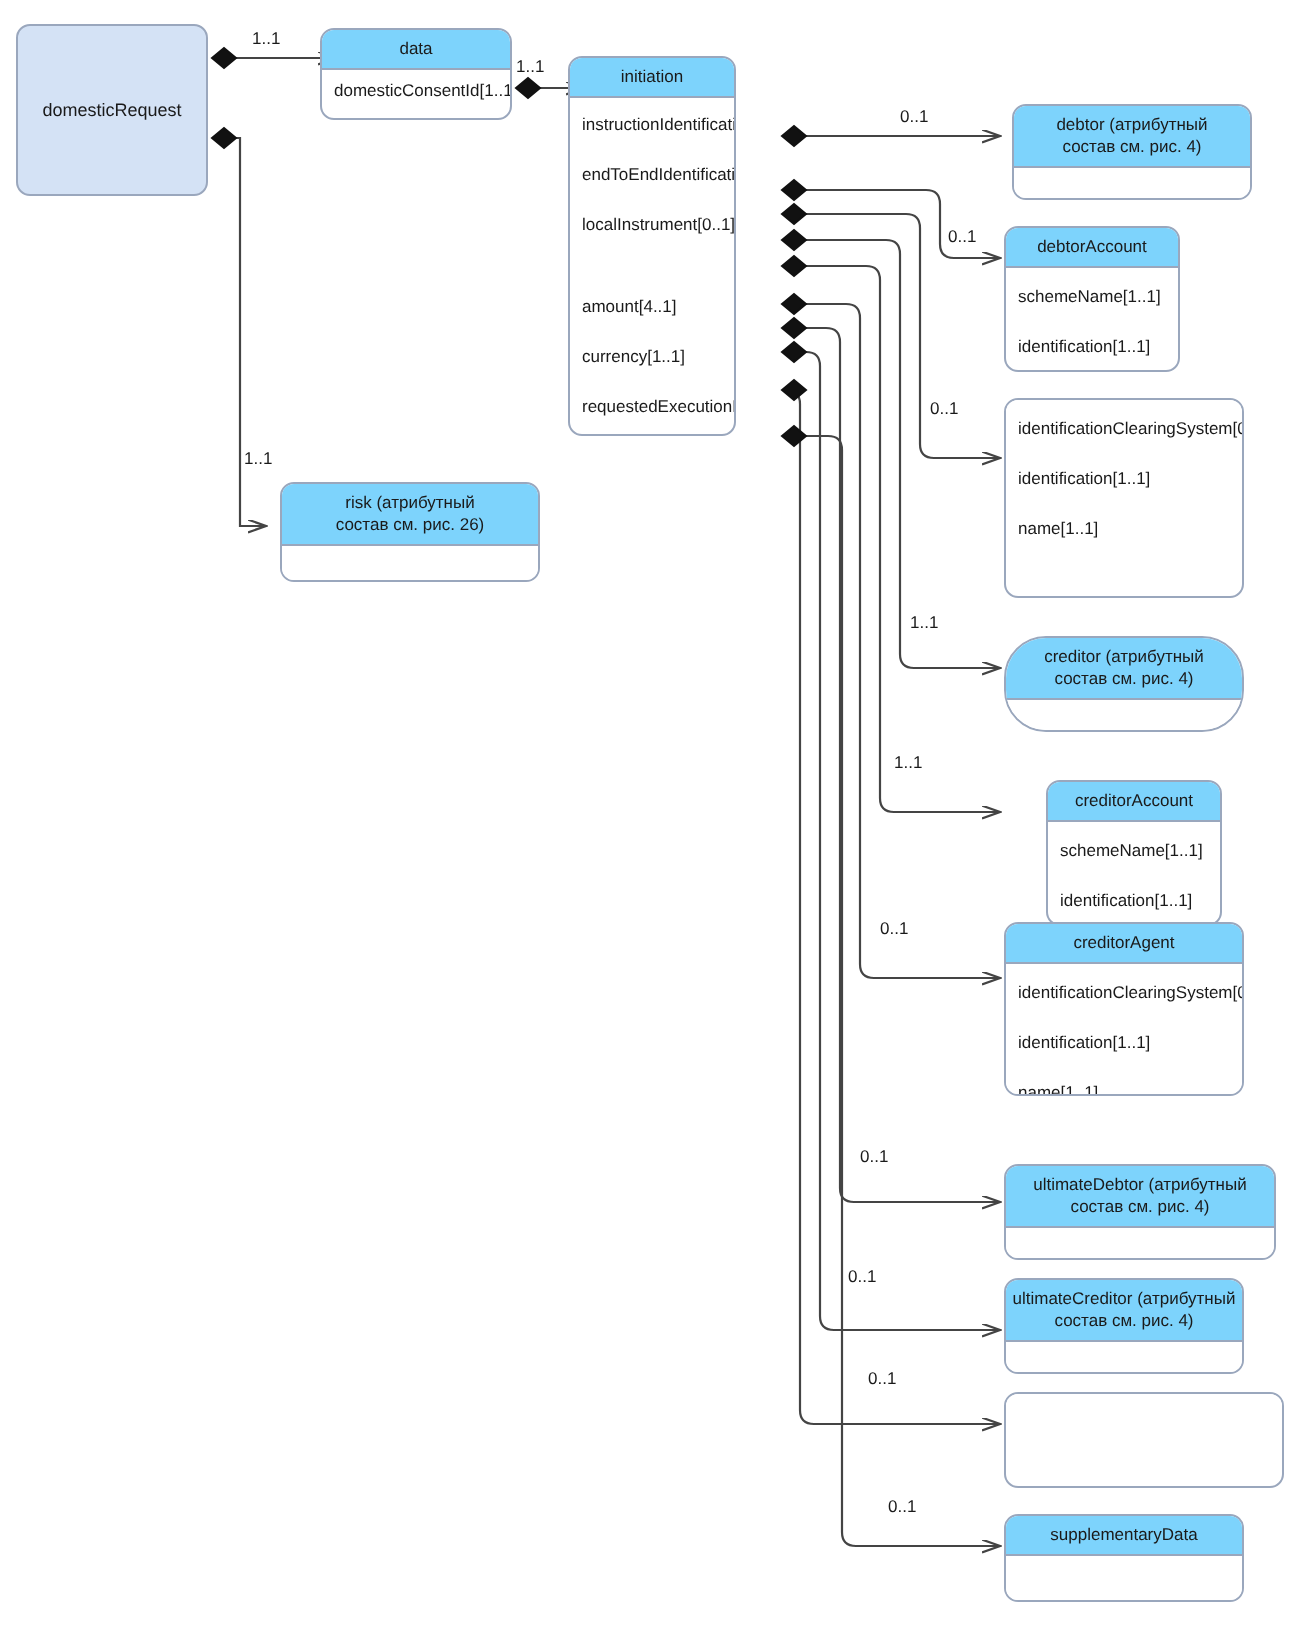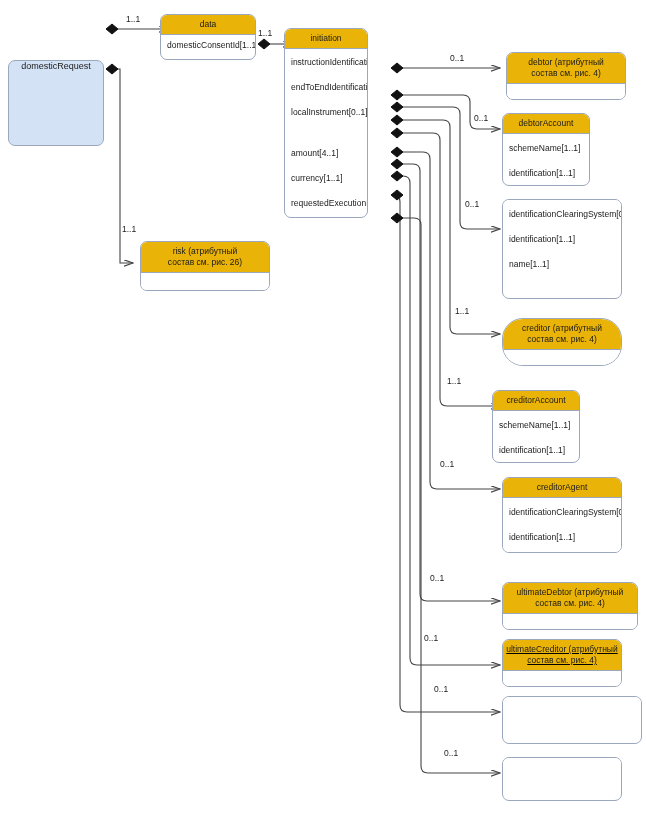--- a/index.html
+++ b/index.html
@@ -27,26 +27,26 @@
     position: absolute;
     box-sizing: border-box;
     border: 1px solid #9aa7bd;
     border-radius: 7px;
     background: #ffffff;
     overflow: hidden;
   }
   .node.simple {
     background: #d4e2f5;
     display: flex;
+    align-items: center;
     justify-content: center;
-    margin-top: 48px;
   }
   .node-title {
     box-sizing: border-box;
-    background: #eab308;
+    background: #7dd3fc;
     border-bottom: 1px solid #9aa7bd;
     text-align: center;
     color: #1a1a1a;
     font-size: 8.5px;
     line-height: 11px;
     padding: 4px 3px;
     white-space: pre-line;
   }
   .node-body {
     box-sizing: border-box;
@@ -178,54 +178,55 @@
       <div class="attr">name[1..1]</div>
     </div>
   </div>
 
   <div class="node" style="left:502px; top:318px; width:120px; height:48px;border-radius:21px;">
     <div class="node-title">creditor (атрибутный
 состав см. рис. 4)</div>
     <div class="node-body" style="height:20px;"></div>
   </div>
 
-  <div class="node" style="left:492px; top:390px; width:88px; height:73px;">
+  <div class="node" style="left:523px; top:390px; width:88px; height:73px;">
     <div class="node-title">creditorAccount</div>
     <div class="node-body" style="padding-top:9px;">
       <div class="attr" style="margin-bottom:15px;">schemeName[1..1]</div>
       <div class="attr">identification[1..1]</div>
     </div>
   </div>
 
-  <div class="node" style="left:502px; top:477px; width:120px; height:76px;">
+  <div class="node" style="left:502px; top:461px; width:120px; height:87px;">
     <div class="node-title">creditorAgent</div>
     <div class="node-body" style="padding-top:9px;">
       <div class="attr" style="margin-bottom:15px;">identificationClearingSystem[0..1]</div>
       <div class="attr" style="margin-bottom:15px;">identification[1..1]</div>
       <div class="attr">name[1..1]</div>
     </div>
   </div>
 
   <div class="node" style="left:502px; top:582px; width:136px; height:48px;">
     <div class="node-title">ultimateDebtor (атрибутный
 состав см. рис. 4)</div>
     <div class="node-body" style="height:20px;"></div>
   </div>
 
-  <div class="node" style="left:502px; top:639px; width:120px; height:48px;text-decoration:underline;">
+  <div class="node" style="left:502px; top:639px; width:120px; height:48px;">
     <div class="node-title">ultimateCreditor (атрибутный
 состав см. рис. 4)</div>
     <div class="node-body" style="height:20px;"></div>
   </div>
 
   <div class="node" style="left:502px; top:696px; width:140px; height:48px;">
     <div class="node-body" style="height:20px;"></div>
   </div>
 
   <div class="node" style="left:502px; top:757px; width:120px; height:44px;">
+    <div class="node-title">supplementaryData</div>
     <div class="node-body" style="height:22px;"></div>
   </div>
 
   <div class="mult" style="left:126px; top:14px;">1..1</div>
   <div class="mult" style="left:258px; top:28px;">1..1</div>
   <div class="mult" style="left:122px; top:224px;">1..1</div>
   <div class="mult" style="left:450px; top:53px;">0..1</div>
   <div class="mult" style="left:474px; top:113px;">0..1</div>
   <div class="mult" style="left:465px; top:199px;">0..1</div>
   <div class="mult" style="left:455px; top:306px;">1..1</div>

